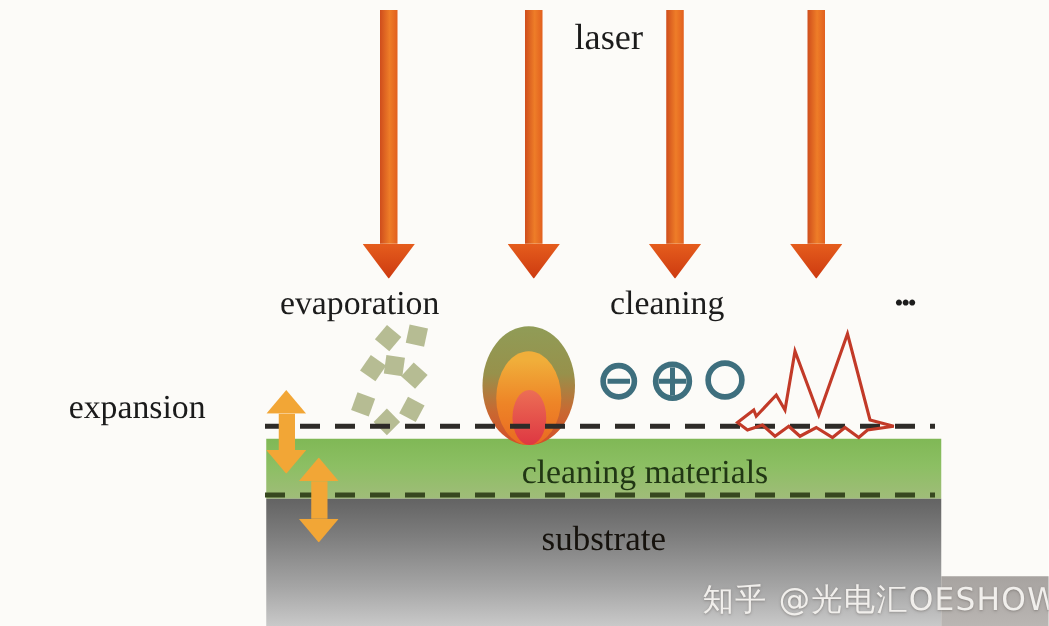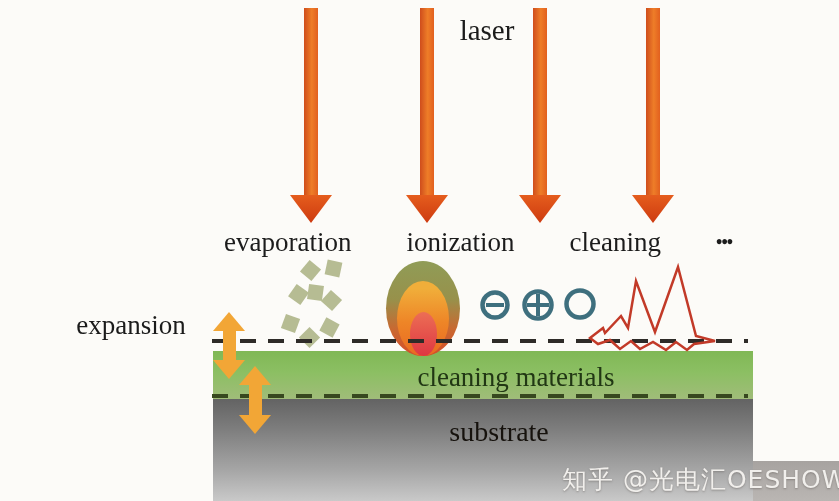--- a/index.html
+++ b/index.html
@@ -50,24 +50,24 @@
   .corner-band{position:absolute;left:753px;top:461px;width:86px;height:40px;
     background:linear-gradient(180deg,#a7a3a0,#bab6b3);}
 
   .dash-line{position:absolute;height:4px;width:536px;left:212px;}
   .dash1{top:339px;background:repeating-linear-gradient(90deg,#2e2b28 0 16px,transparent 16px 28px);}
   .dash2{top:394px;background:repeating-linear-gradient(90deg,#37481f 0 16px,transparent 16px 28px);}
 
   .cleaning-label{position:absolute;left:516px;top:362px;transform:translateX(-50%);
     font-size:27px;color:#213714;white-space:nowrap;}
   .substrate-label{position:absolute;left:483px;top:416px;transform:translateX(-50%);
-    font-size:28px;color:#16120d;white-space:nowrap;margin-left:16px;}
+    font-size:28px;color:#16120d;white-space:nowrap;}
 
   
-  .side-label{position:absolute;left:55px;top:311px;width:152px;text-align:center;
+  .side-label{position:absolute;left:55px;top:311px;width:152px;text-align:left;
     font-size:27px;line-height:29px;color:#1b1b1b;}
   .dbl-arrow{position:absolute;width:32px;display:flex;flex-direction:column;}
   .dbl-arrow .up{width:32px;height:19px;background:#f2a636;clip-path:polygon(50% 0,100% 100%,0 100%);}
   .dbl-arrow .mid{width:13px;flex:1;margin:0 auto;background:#f2a636;}
   .dbl-arrow .down{width:32px;height:19px;background:#f2a636;clip-path:polygon(0 0,100% 0,50% 100%);}
   #dblA{left:213px;top:312px;height:67px;}
   #dblB{left:239px;top:366px;height:68px;}
 
   
   .ion-svg{position:absolute;left:477px;top:287px;}
@@ -97,21 +97,20 @@
   </div>
   <div class="laser-arrow" id="laser4">
     <div class="shaft"></div>
     <div class="head"></div>
   </div>
 
   <div class="laser-label">laser</div>
 
   <div class="mech-row">
     <span>evaporation</span>
-    <span>ionization</span>
     <span>cleaning</span>
     <span class="dots">•••</span>
   </div>
 
   <div class="cleaning-layer"></div>
   <div class="substrate-layer"></div>
   <div class="corner-band"></div>
 
   <div class="plume-outer"></div>
   <div class="plume-mid"></div>

